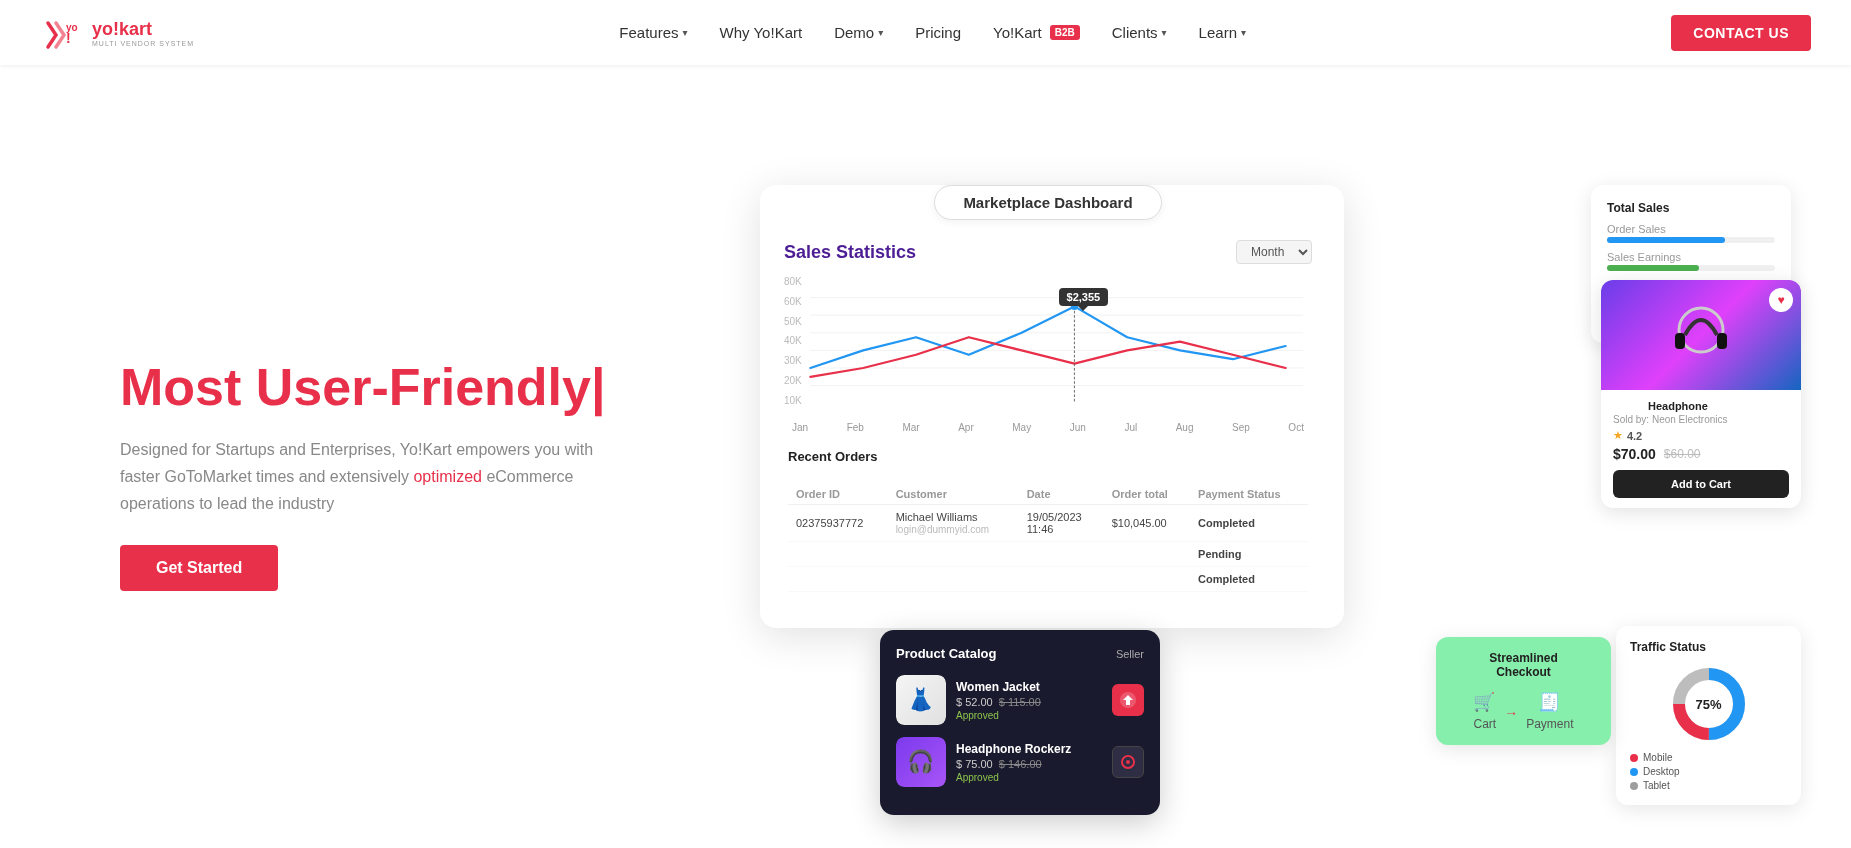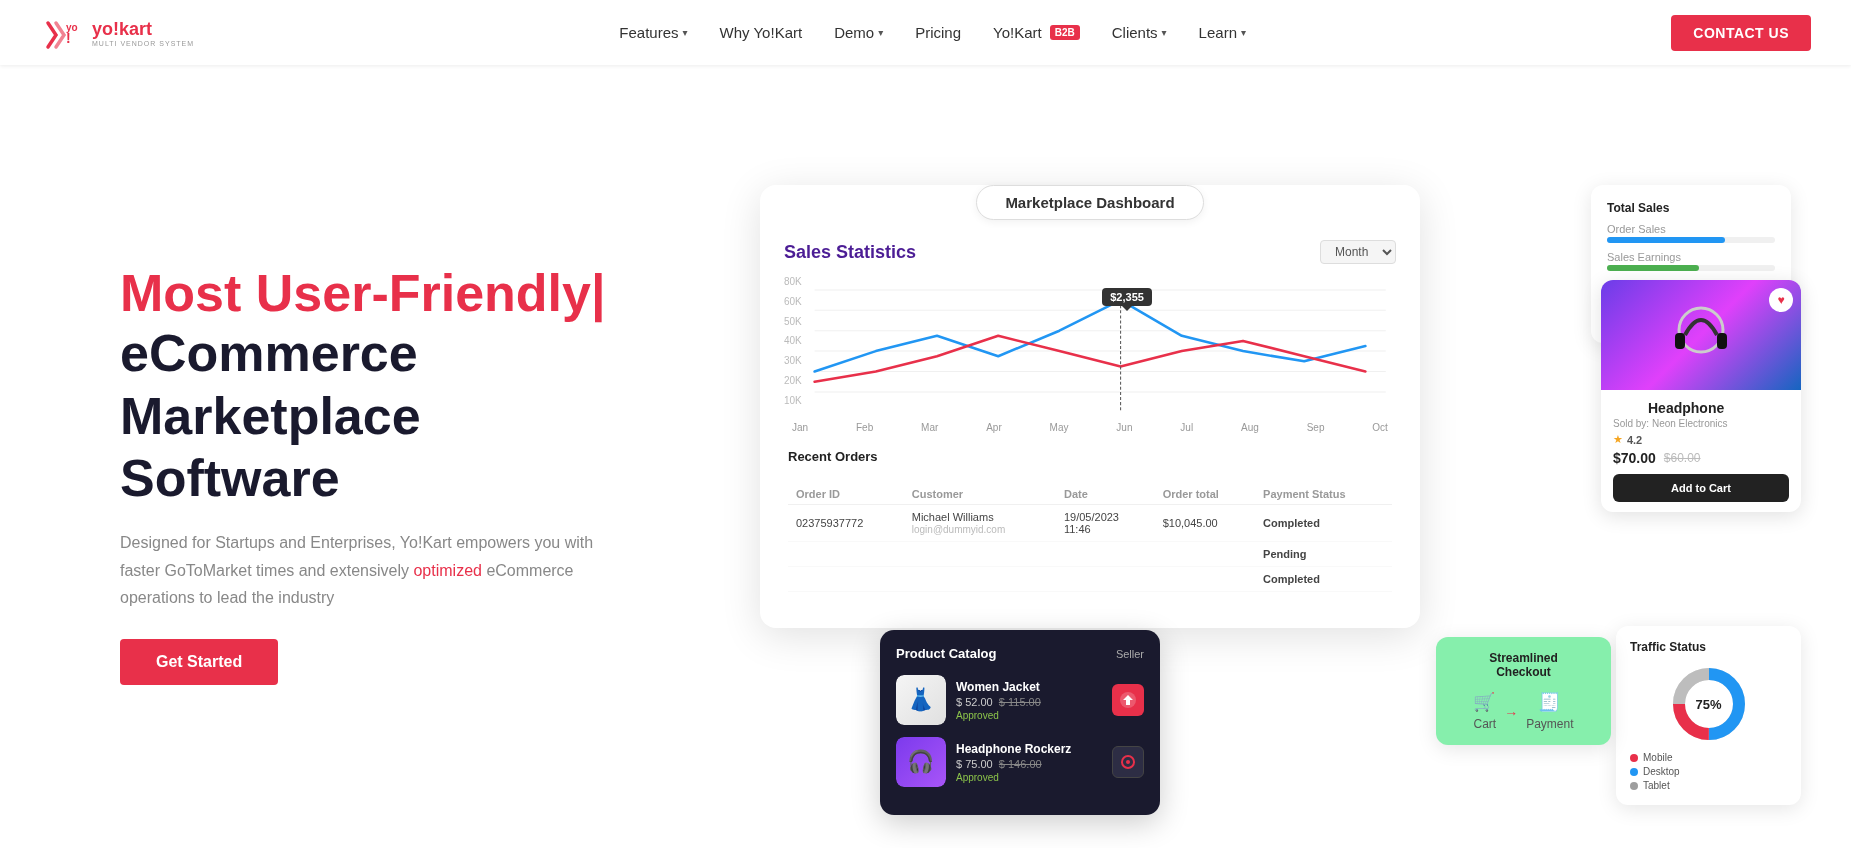--- a/index.html
+++ b/index.html
@@ -124,25 +124,25 @@
       position: relative;
       height: 700px;
       margin-left: 60px;
     }
 
     
     .dashboard-card {
       position: absolute;
       top: 60px;
       left: 0;
-      width: 660px;
+      width: 584px;
       background: #fff;
       border-radius: 16px;
       box-shadow: 0 8px 40px rgba(0,0,0,0.12);
-      padding: 0 0 20px 0;
+      padding: 0 8px 20px 0;
       z-index: 3;
     }
     .dashboard-title-pill {
       display: flex;
       justify-content: center;
       margin: -16px auto 0;
       width: fit-content;
       background: #fff;
       border: 1.5px solid #ddd;
       border-radius: 30px;
@@ -318,21 +318,21 @@
       display: flex;
       align-items: center;
       justify-content: center;
       color: #e8304a;
       font-size: 12px;
     }
     .product-info {
       padding: 10px 12px;
     }
     .product-name {
-      font-size: 14px;
+      font-size: 11px;
       font-weight: 700;
       color: #222;
       padding-left: 35px;
     }
     .product-seller {
       font-size: 10px;
       color: #999;
       margin-top: 2px;
     }
     .product-rating {
@@ -611,24 +611,20 @@
     </li>
   </ul>
 
   <button class="contact-btn">CONTACT US</button>
 </nav>
 
 <section class="hero">
 
   <div class="hero-text">
     <div class="hero-heading-highlight">Most User-Friendly|</div>
-    <div class="hero-heading-main">
-      <span>eCommerce Marketplace</span><br>
-      <span>Software</span>
-    </div>
     <p class="hero-subtext">
       Designed for Startups and Enterprises, Yo!Kart empowers you with faster GoToMarket times and extensively <span>optimized</span> eCommerce operations to lead the industry
     </p>
     <button class="get-started-btn">Get Started</button>
   </div>
 
   <div class="hero-visual">
 
     <div class="dashboard-card">
       <div class="dashboard-title-pill">Marketplace Dashboard</div>

